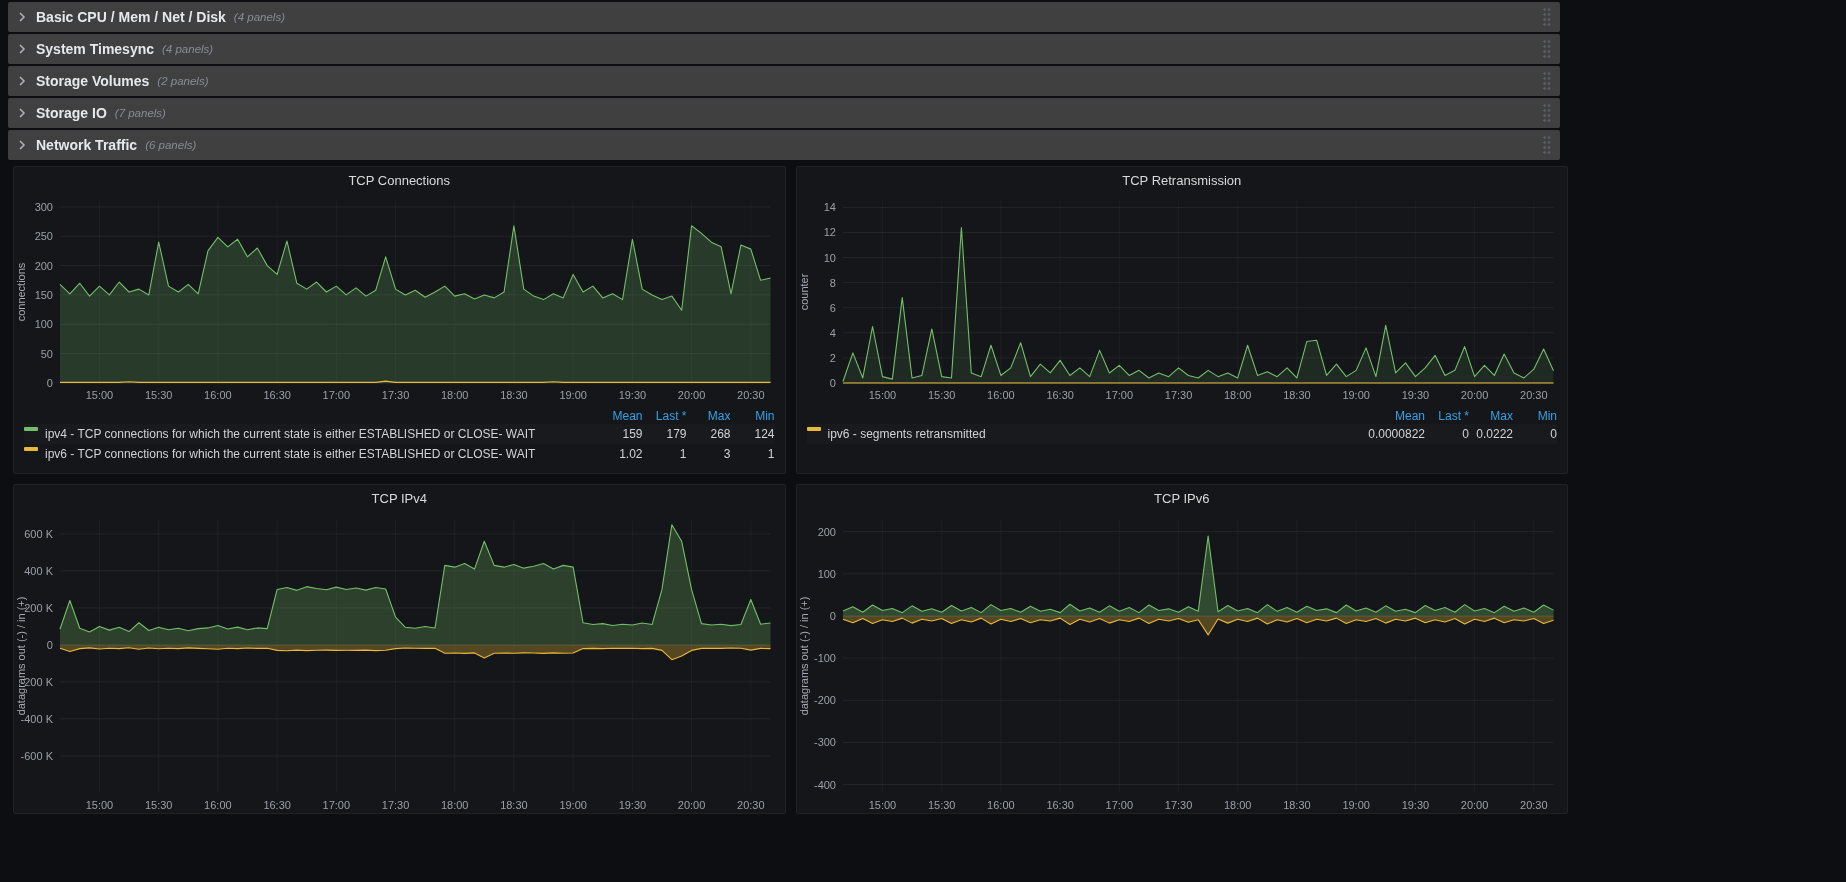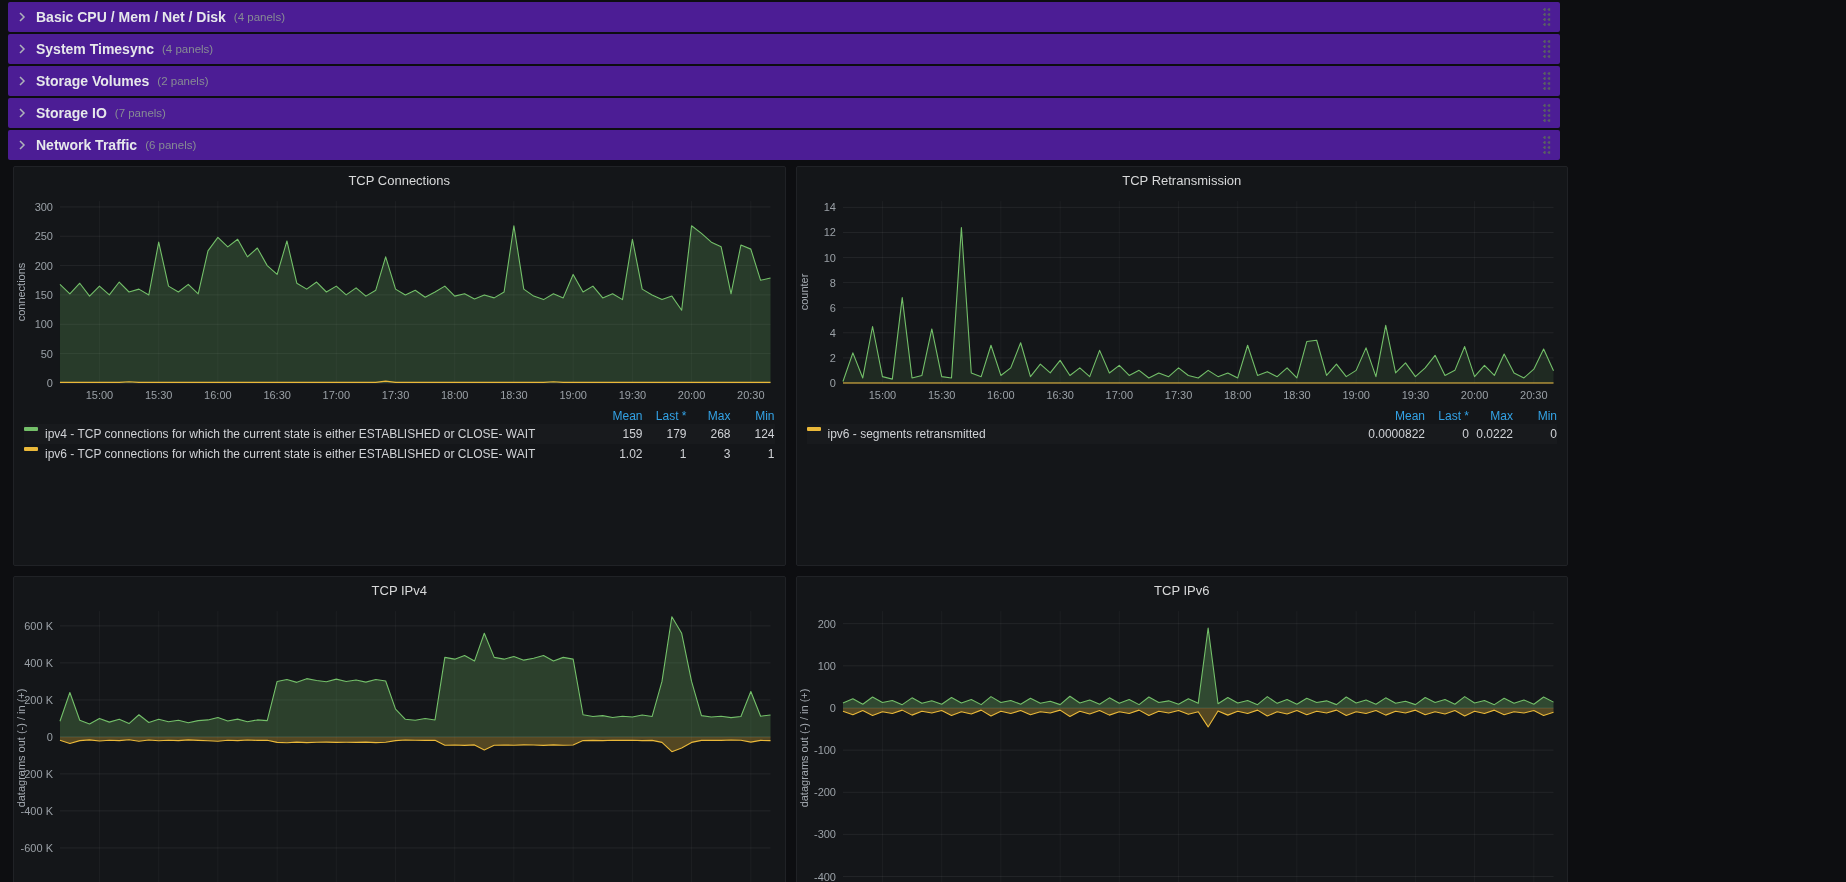--- a/index.html
+++ b/index.html
@@ -8,39 +8,39 @@
     background:#0d0e11;color:#d8d9da;
     font-family:"Liberation Sans",sans-serif;
     -webkit-font-smoothing:antialiased;
   }
   .page{position:relative;width:1846px;height:882px;}
   
   .rows{padding:2px 0 0 8px;}
   .row{
     width:1552px;height:30px;margin-bottom:2px;
     display:flex;align-items:center;gap:8px;padding:0 8px;
-    background:#4c1d95;border-radius:2px;cursor:pointer;box-sizing:border-box;
+    background:#404040;border-radius:2px;cursor:pointer;box-sizing:border-box;
   }
   .row.expanded{background:transparent;}
   .chev{width:12px;height:12px;display:flex;align-items:center;justify-content:center;flex:0 0 auto;}
   .row-title{font-weight:700;font-size:14px;color:#e6e8eb;white-space:nowrap;}
-  .row-count{font-size:11.5px;color:#878c94;white-space:nowrap;}
+  .row-count{font-style:italic;font-size:11.5px;color:#878c94;white-space:nowrap;}
   .drag{
     margin-left:auto;width:9px;height:19px;flex:0 0 auto;
     background-image:radial-gradient(circle at 1.5px 1.5px,#585d65 1.2px,transparent 1.4px);
     background-size:4.5px 5px;cursor:grab;
   }
   
   .grid{
     margin:6px 0 0 13px;width:1555px;
     display:grid;grid-template-columns:1fr 1fr;gap:10px;
   }
   .panel{
     background:#141619;border:1px solid #202226;border-radius:2px;
-    height:400px;display:flex;flex-direction:column;box-sizing:border-box;overflow:hidden;
+    height:308px;display:flex;flex-direction:column;box-sizing:border-box;overflow:hidden;
   }
   .panel.tall{height:330px;}
   .panel header{height:26px;flex:0 0 26px;display:flex;align-items:center;justify-content:center;cursor:pointer;}
   .panel h2{margin:0;font-size:13px;font-weight:500;color:#d8d9da;}
   .chart{display:block;width:100%;height:212px;flex:0 0 auto;}
   .chart.tall{height:304px;}
   .chart text{font-family:"Liberation Sans",sans-serif;}
   
   .legend{padding:2px 10px 4px 10px;flex:1 1 auto;overflow:hidden;}
   .lrow{display:flex;align-items:center;height:20px;font-size:12px;color:#d0d2d6;}

